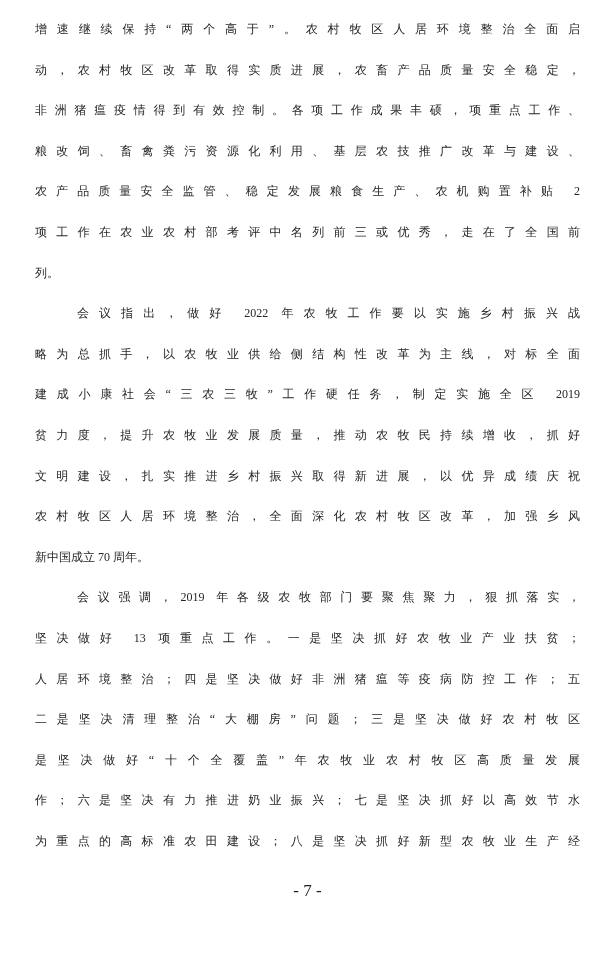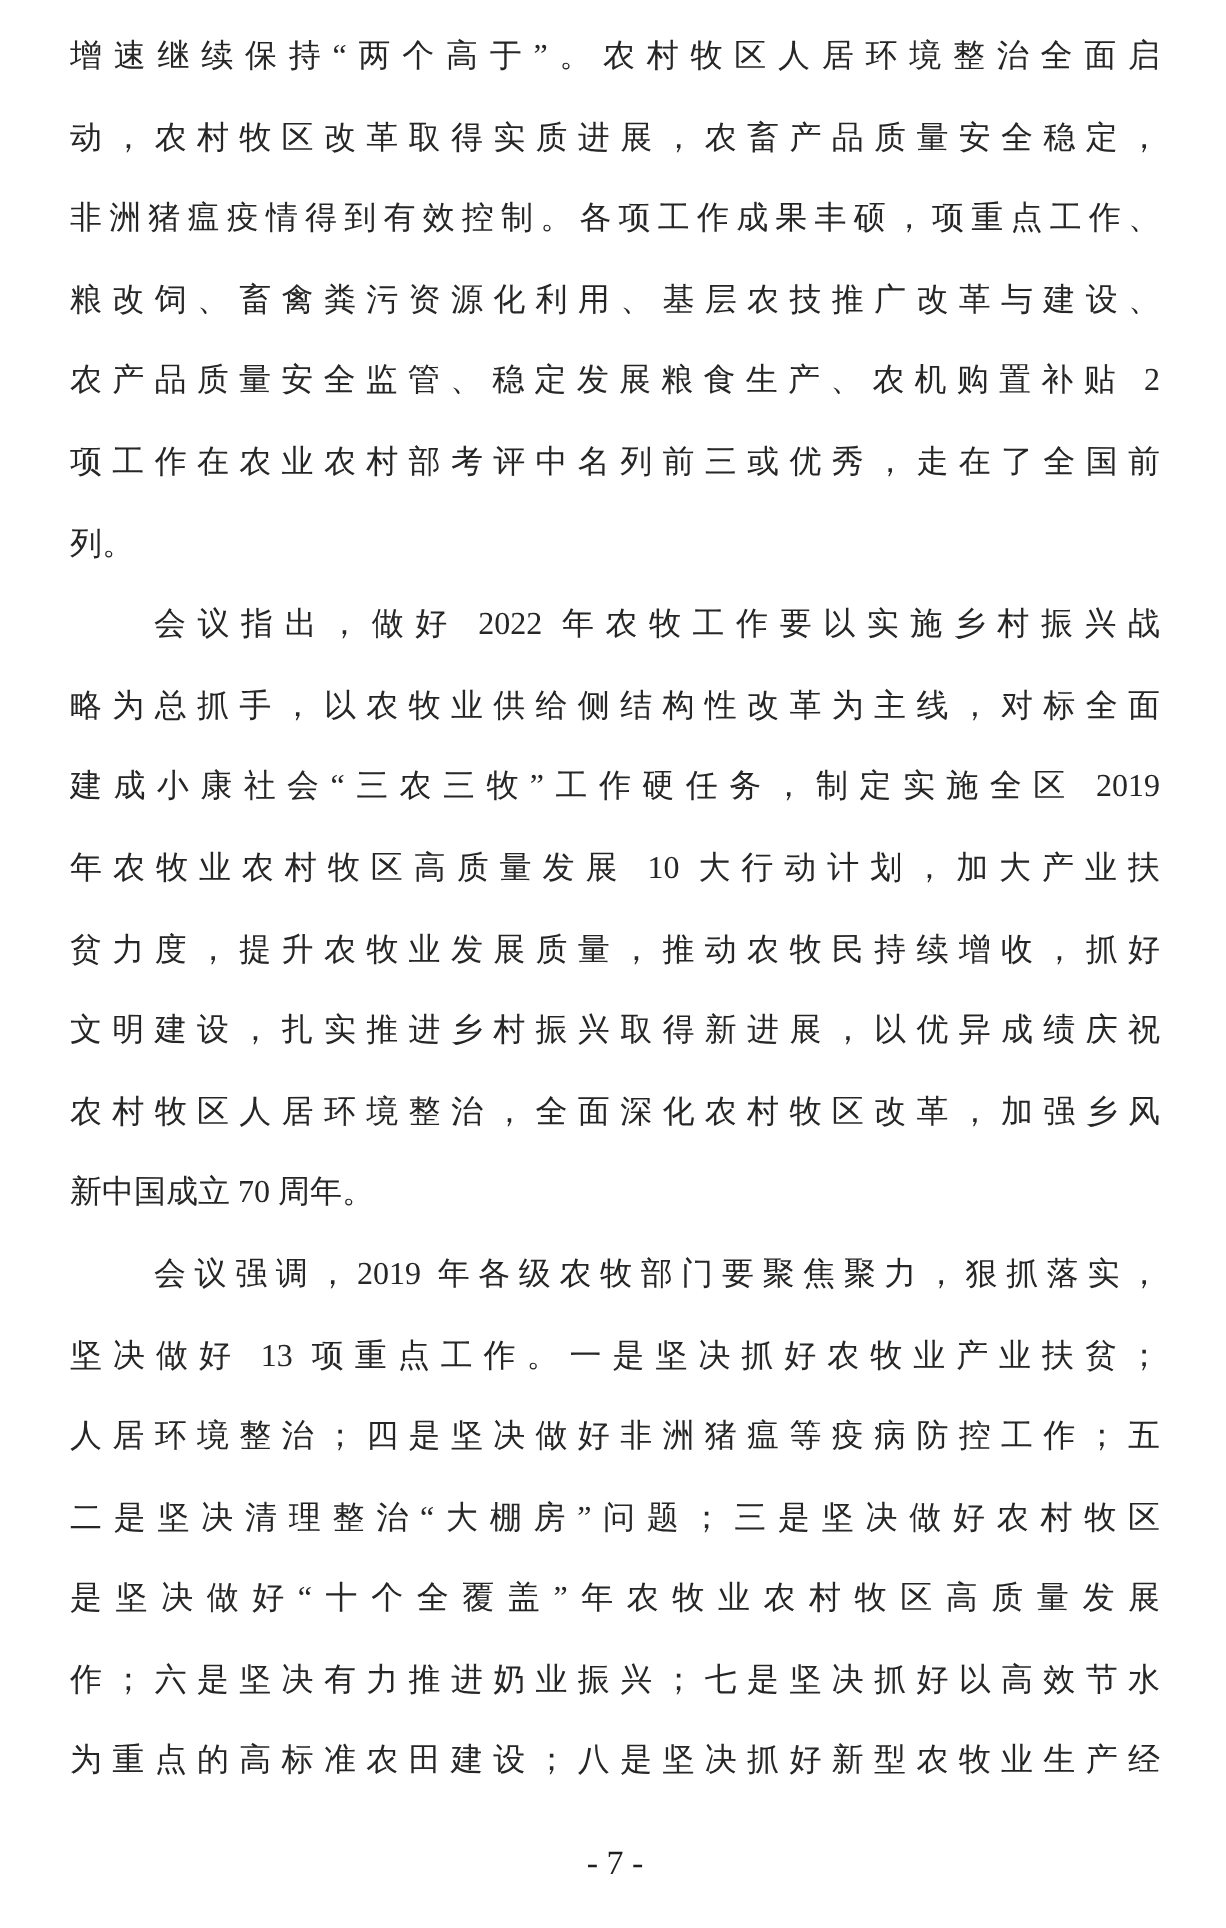--- a/index.html
+++ b/index.html
@@ -17,21 +17,21 @@
     padding: 9px 33px 0 35px;
     font-family: "Liberation Serif", "DejaVu Serif", serif;
     color: #262626;
     overflow: hidden;
   }
   .para {
     margin: 0;
     padding: 0;
   }
   .line {
-    font-size: 16px;
+    font-size: 12px;
     height: 40.6px;
     line-height: 40.6px;
     text-align: justify;
     text-align-last: justify;
     overflow: hidden;
     white-space: nowrap;
     font-family: Liberation Serif, serif;
   }
   .line.para-end {
     text-align: left;
@@ -59,21 +59,20 @@
     <div class="line">粮改饲、畜禽粪污资源化利用、基层农技推广改革与建设、</div>
     <div class="line">农产品质量安全监管、稳定发展粮食生产、农机购置补贴 2</div>
     <div class="line">项工作在农业农村部考评中名列前三或优秀，走在了全国前</div>
     <div class="line para-end">列。</div>
   </div>
 
   <div class="para">
     <div class="line indent">会议指出，做好 2022 年农牧工作要以实施乡村振兴战</div>
     <div class="line">略为总抓手，以农牧业供给侧结构性改革为主线，对标全面</div>
     <div class="line">建成小康社会“三农三牧”工作硬任务，制定实施全区 2019</div>
-    <div class="line">年农牧业农村牧区高质量发展 10 大行动计划，加大产业扶</div>
     <div class="line">贫力度，提升农牧业发展质量，推动农牧民持续增收，抓好</div>
     <div class="line">文明建设，扎实推进乡村振兴取得新进展，以优异成绩庆祝</div>
     <div class="line">农村牧区人居环境整治，全面深化农村牧区改革，加强乡风</div>
     <div class="line para-end">新中国成立 70 周年。</div>
   </div>
 
   <div class="para">
     <div class="line indent">会议强调，2019 年各级农牧部门要聚焦聚力，狠抓落实，</div>
     <div class="line">坚决做好 13 项重点工作。一是坚决抓好农牧业产业扶贫；</div>
     <div class="line">人居环境整治；四是坚决做好非洲猪瘟等疫病防控工作；五</div>

